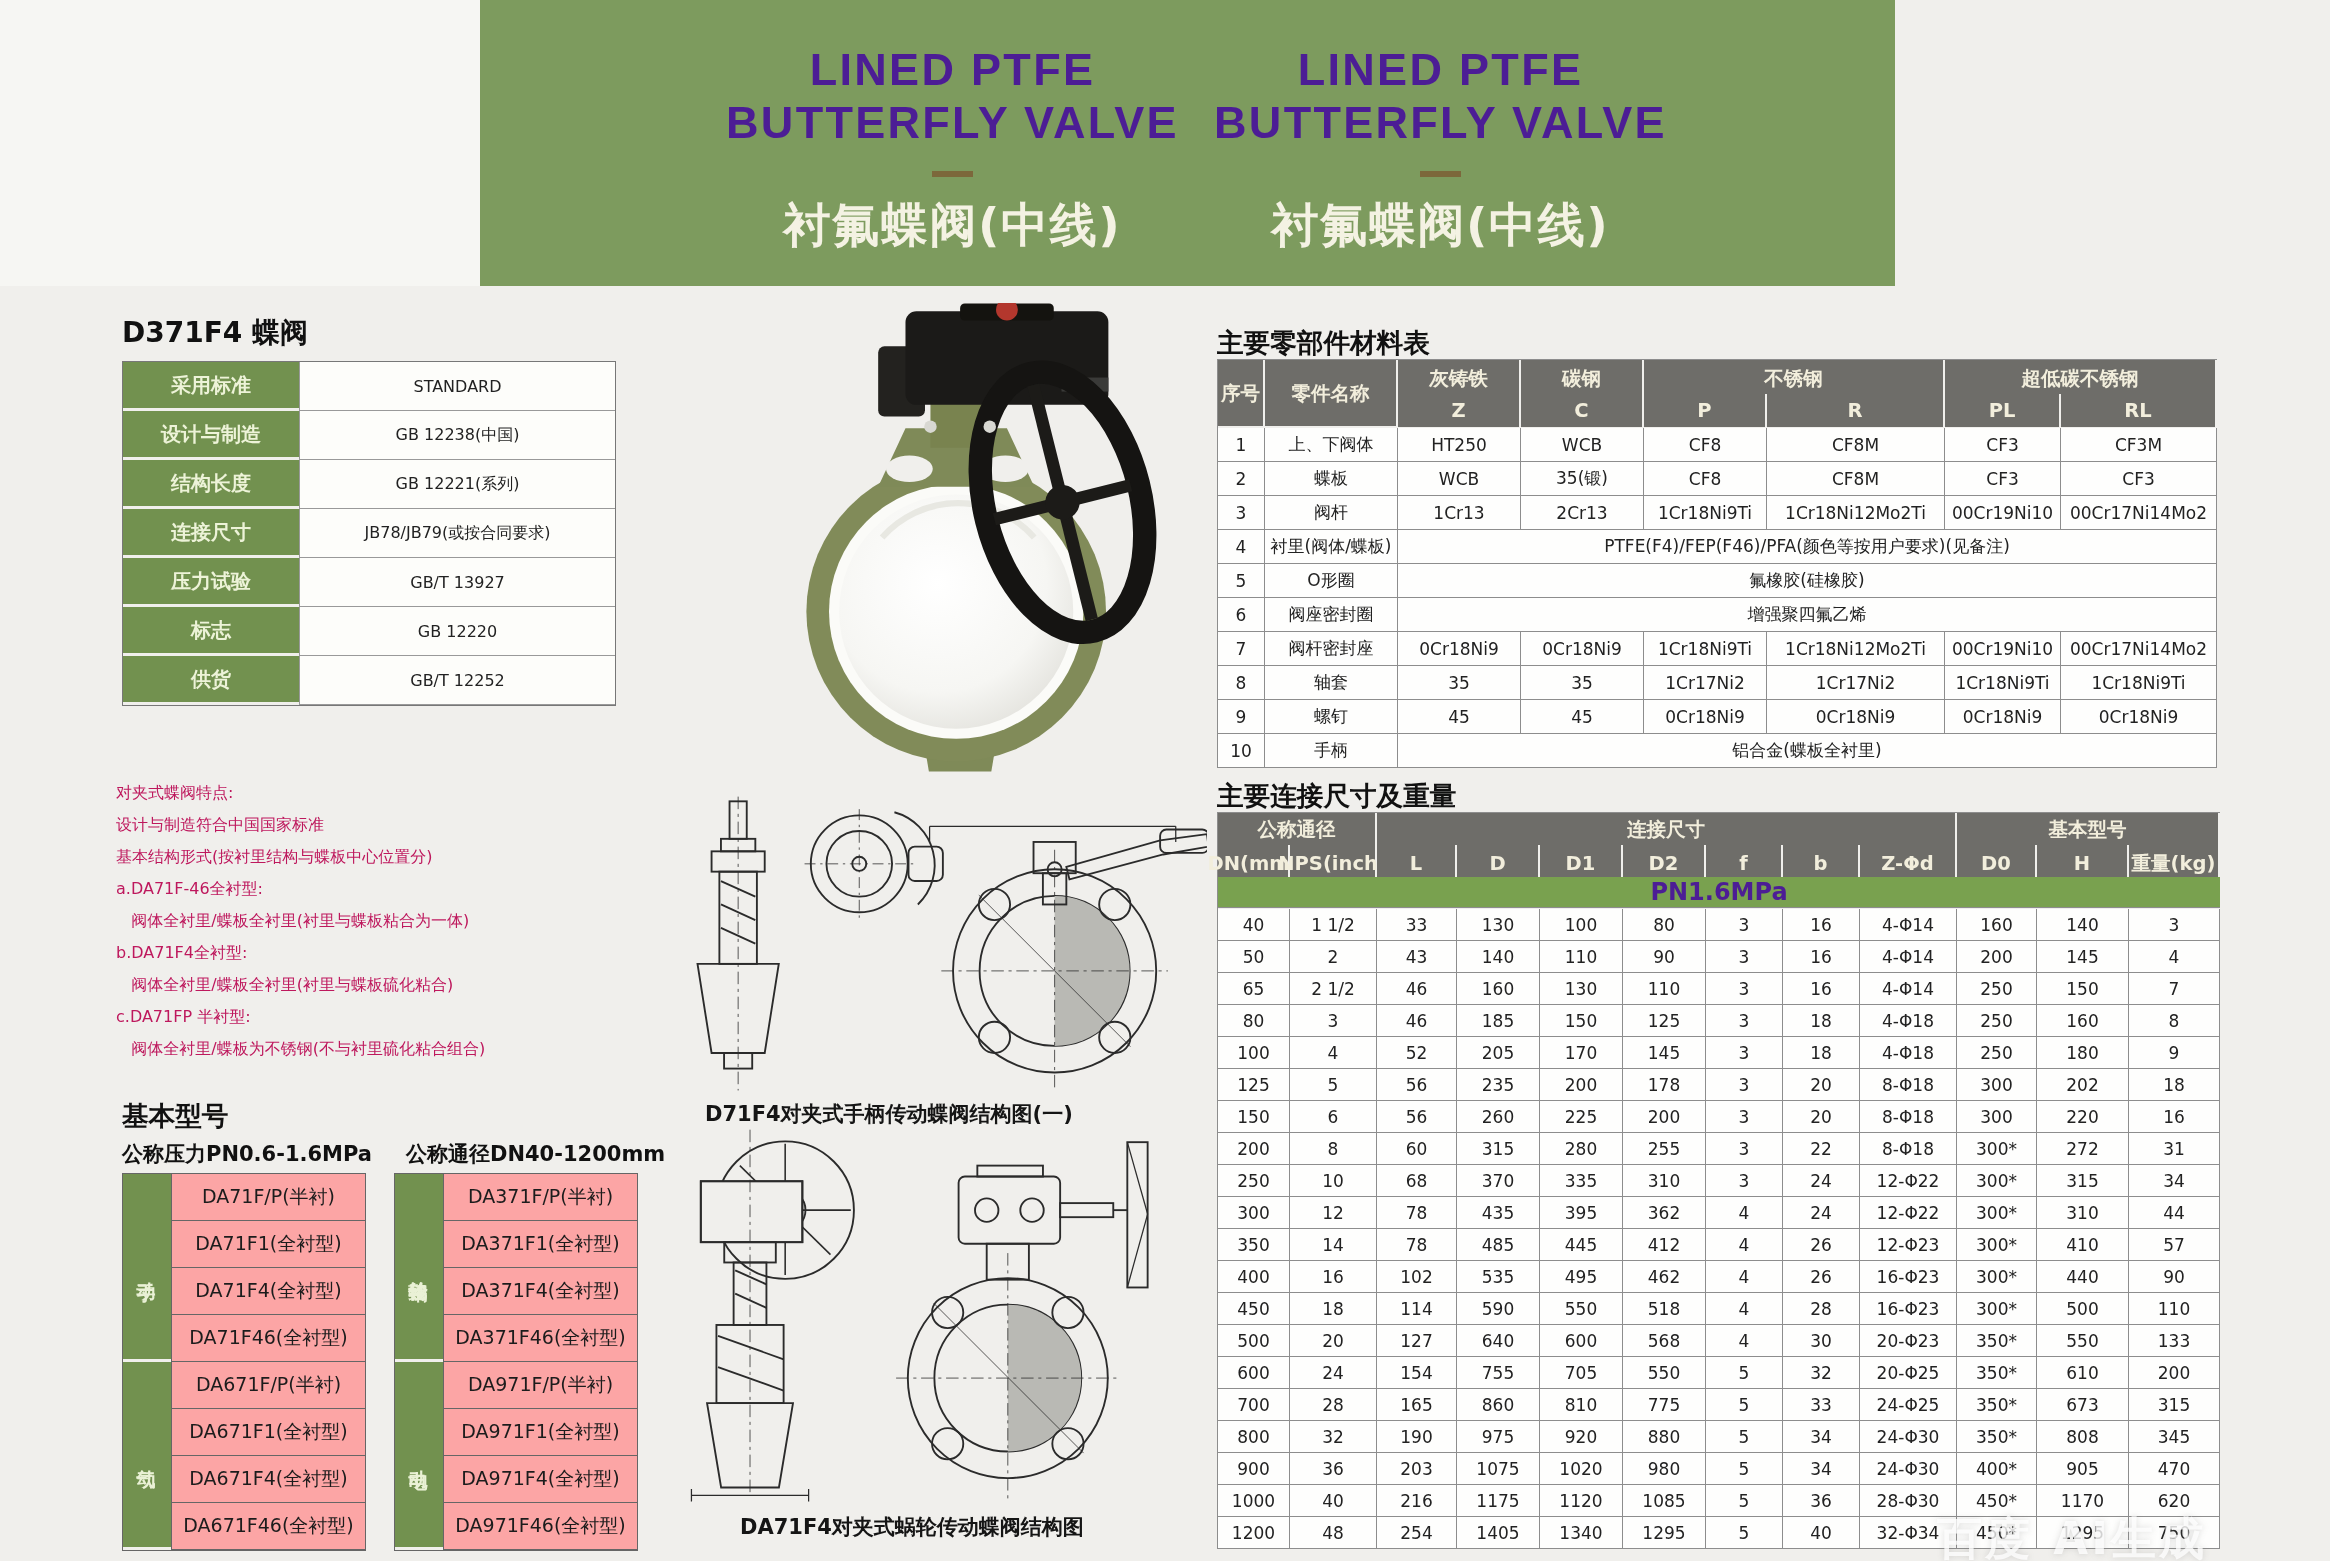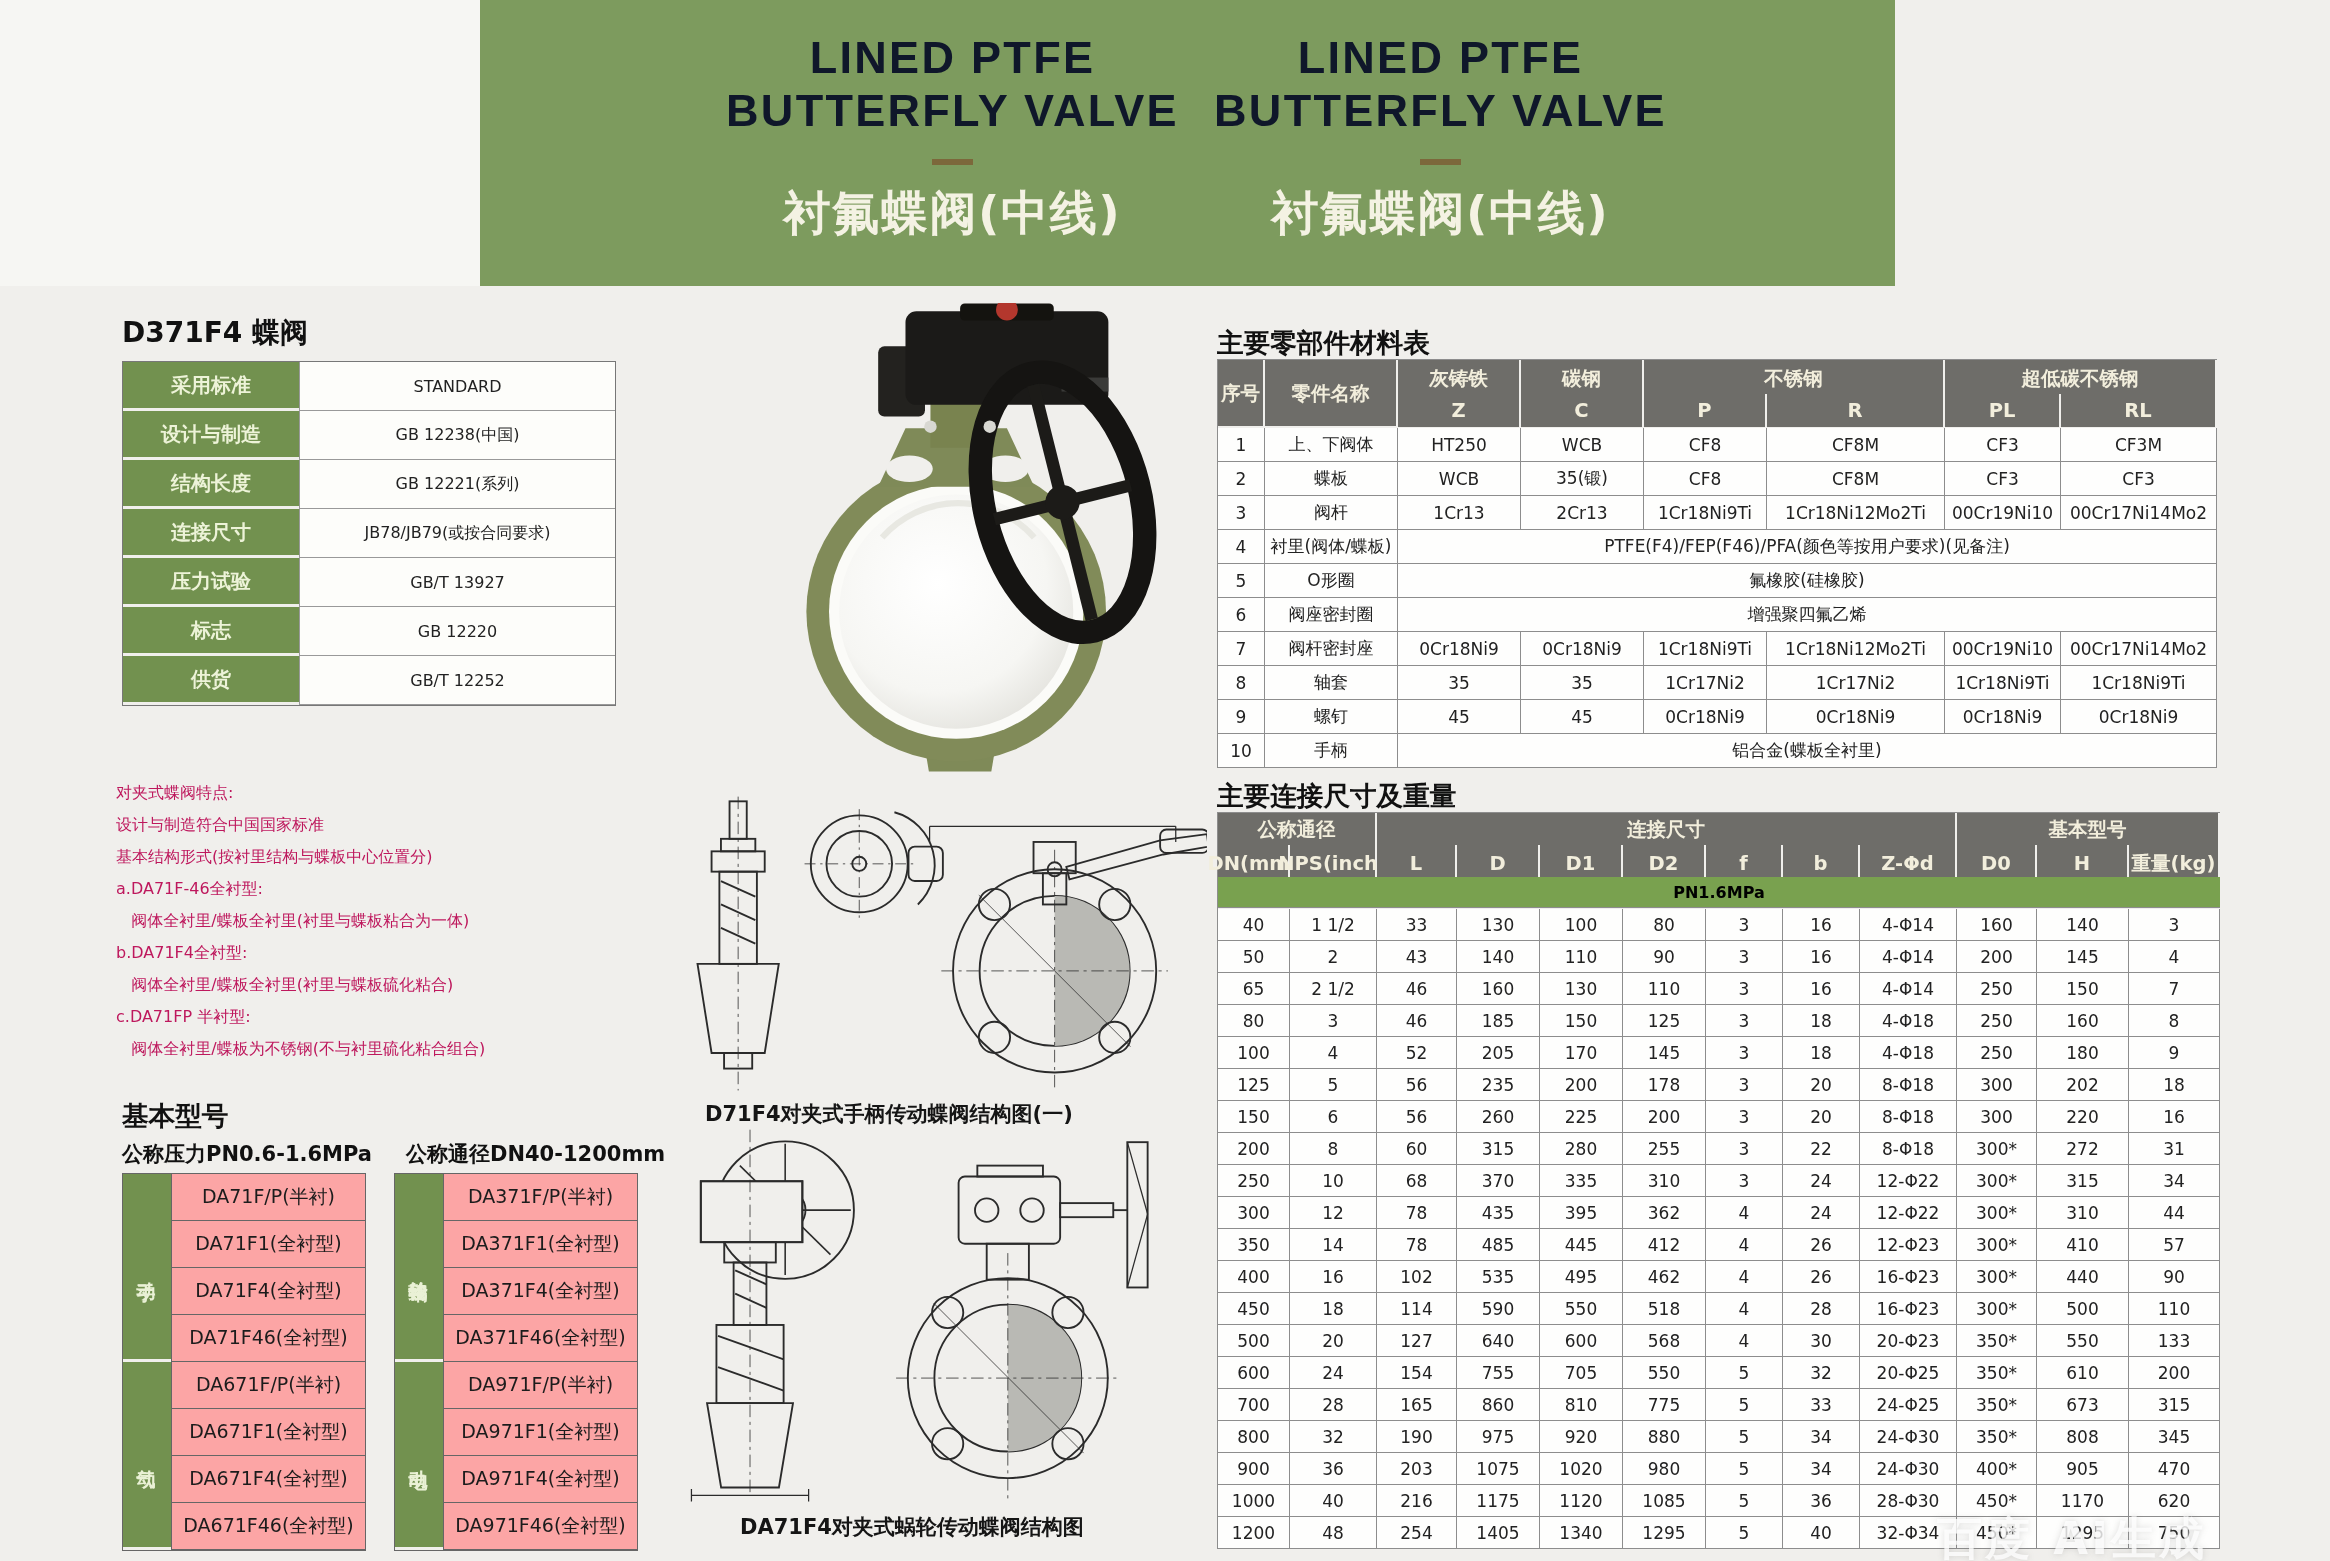--- a/index.html
+++ b/index.html
@@ -8,21 +8,21 @@
     background:#f0efec;
     font-family:"DejaVu Sans","Liberation Sans",sans-serif;
     color:#1c1c1c; overflow:hidden;
   }
   .abs{position:absolute;}
 
   
   .banner{left:480px; top:0; width:1415px; height:286px; background:#7d9b5e;}
   .banner-col{position:absolute; top:0; height:100%; text-align:center;}
   .banner-en{font-family:"Liberation Sans",sans-serif; font-weight:bold; font-size:45px;
-    line-height:53px; letter-spacing:2.3px; color:#0f172a; margin-top:31px;}
+    line-height:53px; letter-spacing:2.3px; color:#4c1d95; margin-top:43px;}
   .banner-dash{width:41px; height:5.5px; background:#7b5f35; opacity:.85; margin:22px auto 17px auto;}
   .banner-cn{font-size:47px; font-weight:bold; color:#f4f2e3; letter-spacing:1.6px;}
   .corner-bg{left:0; top:0; width:480px; height:286px; background:#f6f6f3;}
 
   
   .sec-title{font-size:26.6px; font-weight:bold; color:#111;}
   .sub-note{font-size:21px; font-weight:bold; color:#111;}
 
   
   .spec-table{display:grid; grid-template-columns:176px 316px; grid-auto-rows:49px;
@@ -53,21 +53,21 @@
   .bcell{background:#fefefd; color:#222; display:flex; align-items:center; justify-content:center;
     border-right:0.8px solid #8d8d8d; border-bottom:0.8px solid #8d8d8d; text-align:center;}
   .mat-table{display:grid; grid-template-columns:47px 133px 123px 123px 123px 178px 116px 156px;
     border-left:0.8px solid #8d8d8d; border-top:0.8px solid #8d8d8d;}
   .mat-table .hcell{font-size:19.5px;}
   .mat-table .bcell{font-size:17px; grid-auto-rows:34px;}
   .dim-table{display:grid;
     grid-template-columns:72px 87px 80px 83px 83px 83px 77px 77px 97px 80px 92px 91px;
     border-left:0.8px solid #8d8d8d; border-top:0.8px solid #8d8d8d;}
   .dim-table .hcell{font-size:19.5px;}
-  .pn-row{grid-column:1/-1; background:#79a14f; color:#000000; font-weight:bold; font-size:16px;
+  .pn-row{grid-column:1/-1; background:#79a14f; color:#4c1d95; font-weight:bold; font-size:24px;
     display:flex; align-items:center; justify-content:center; border-bottom:0.8px solid #8d8d8d;}
   .dim-table .bcell{font-size:17px;}
 
   
   .drawing-caption{font-size:21px; font-weight:bold; color:#151515;}
 
   
   .watermark{display:flex; gap:20px; align-items:flex-end;}
   .wm{font-size:45px; font-weight:bold; color:rgba(255,255,255,0.78);
     text-shadow:0 0 6.2px rgba(120,120,120,0.25); letter-spacing:3.1px;}

